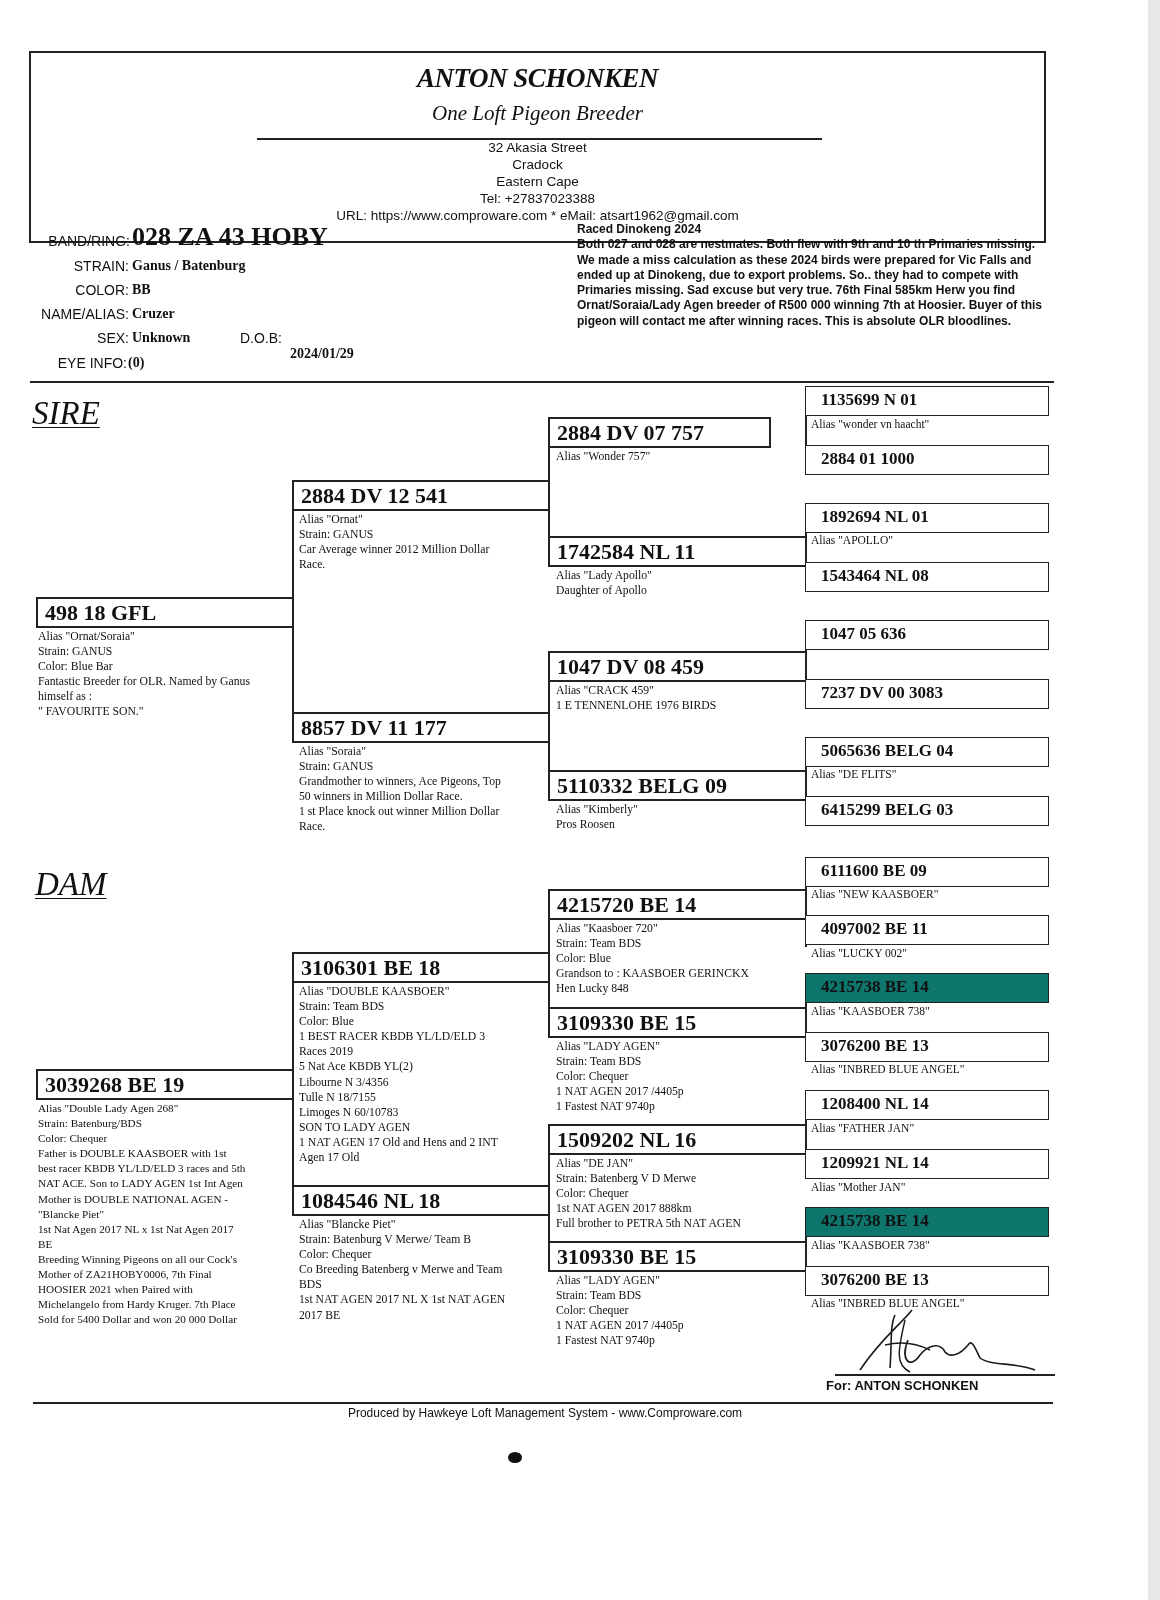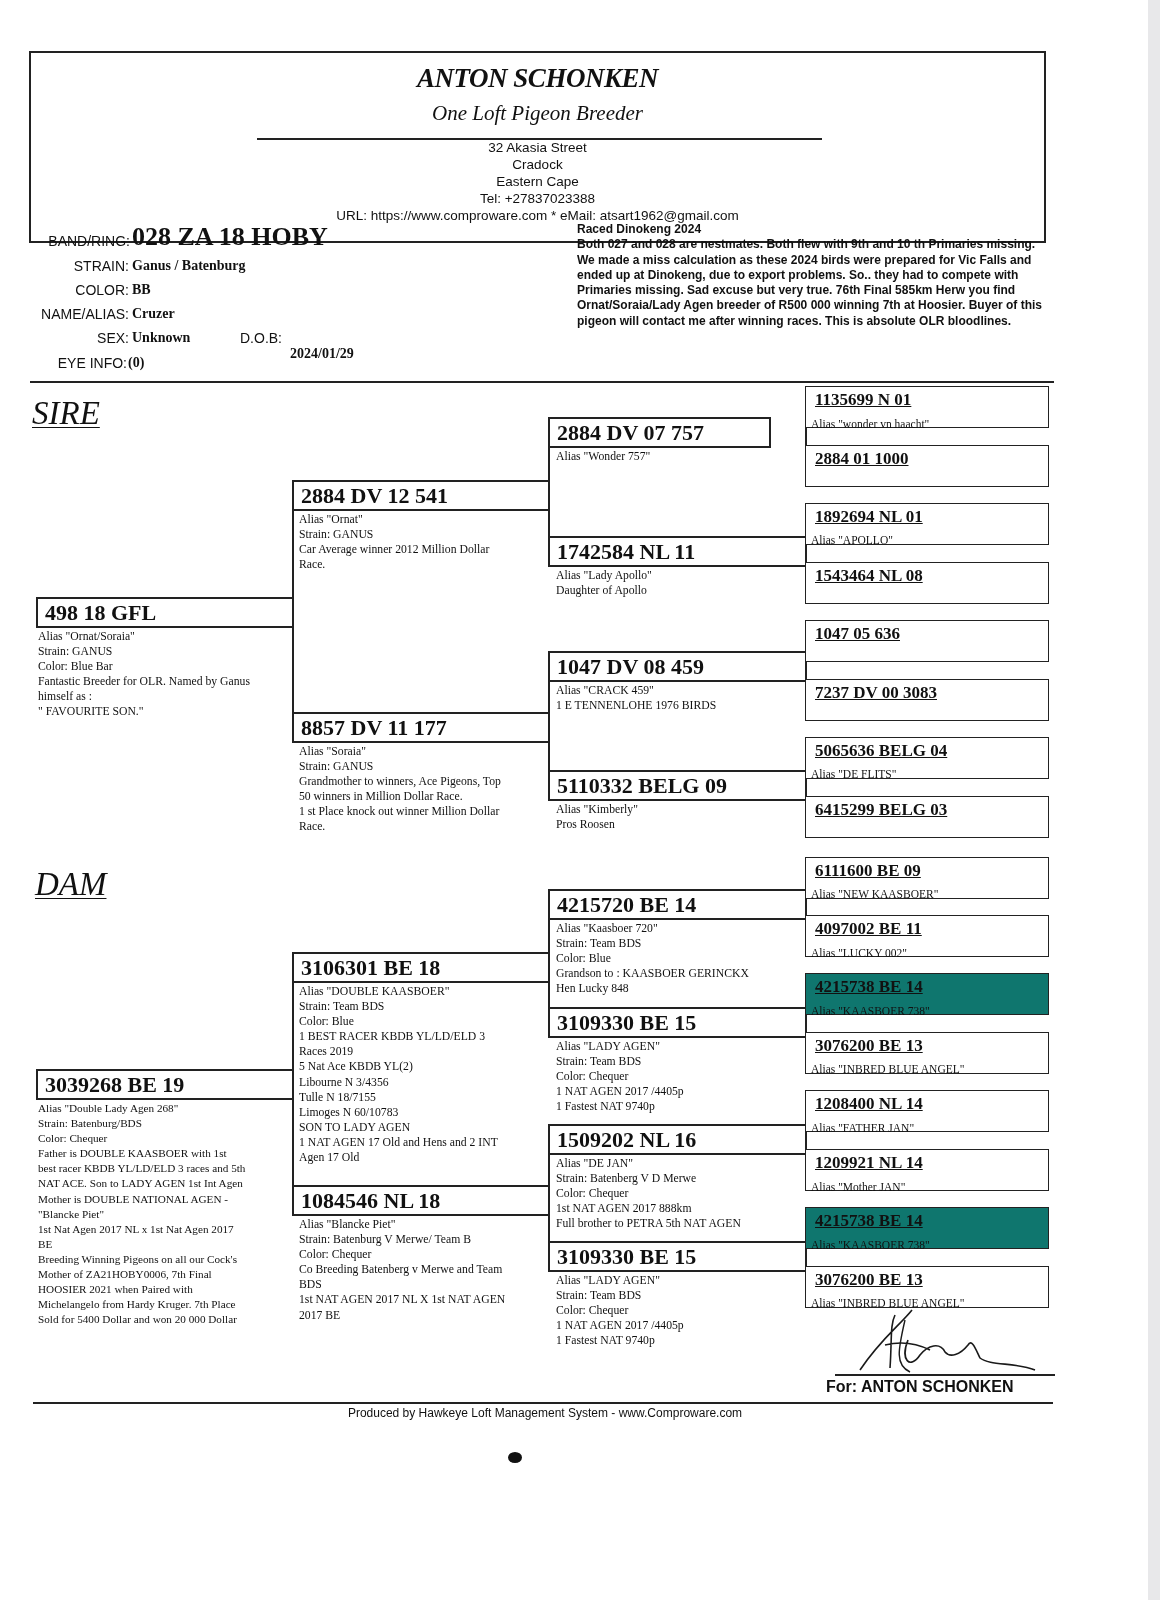--- a/index.html
+++ b/index.html
@@ -26,50 +26,50 @@
 
   .hr { position: absolute; height: 2px; background: #222; }
 
   .section-title { position: absolute; font-family: "Liberation Serif", serif; font-style: italic; font-size: 33px; text-decoration: underline; text-decoration-thickness: 1px; text-underline-offset: 3px; }
 
   
   .pbox { position: absolute; border: 2px solid #222; box-sizing: border-box; background: #fff; font-family: "Liberation Serif", serif; font-weight: bold; white-space: nowrap; overflow: hidden; }
   .pbox.g1 { height: 31px; font-size: 22px; line-height: 27px; padding-left: 7px; }
   .pbox.g2 { height: 31px; font-size: 22px; line-height: 27px; padding-left: 7px; }
   .pbox.g3 { height: 31px; font-size: 22px; line-height: 27px; padding-left: 7px; }
-  .pbox.g4 { height: 42px; font-size: 17px; line-height: 26px; padding-left: 9px; border-width: 1.5px; text-decoration: underline; }
+  .pbox.g4 { height: 30px; font-size: 17px; line-height: 26px; padding-left: 15px; border-width: 1.5px; }
   .pbox.shaded { background: #0f766e; }
   .pdesc { position: absolute; font-family: "Liberation Serif", serif; font-size: 11.7px; line-height: 15.1px; white-space: pre-line; }
   .pdesc.g4 { font-size: 11.5px; }
 
   .vline { position: absolute; width: 2px; background: #222; }
 
   .footer-text { position: absolute; left: 0; width: 1090px; top: 1406px; text-align: center; font-family: "Liberation Sans", sans-serif; font-size: 12px; }
-  .sign-name { position: absolute; left: 826px; top: 1378px; font-family: "Liberation Sans", sans-serif; font-weight: bold; font-size: 16px; }
+  .sign-name { position: absolute; left: 826px; top: 1378px; font-family: "Liberation Sans", sans-serif; font-weight: bold; font-size: 13px; }
   .dot { position: absolute; width: 14px; height: 11px; border-radius: 50%; background: #111; }
 </style>
 </head>
 <body>
 
 <div class="right-shade"></div>
 
 <div class="header-box">
   <div class="h-title">ANTON SCHONKEN</div>
   <div class="h-sub">One Loft Pigeon Breeder</div>
   <div class="h-rule"></div>
   <div class="h-line" style="top:86px">32 Akasia Street</div>
   <div class="h-line" style="top:103px">Cradock</div>
   <div class="h-line" style="top:120px">Eastern Cape</div>
   <div class="h-line" style="top:137px">Tel: +27837023388</div>
   <div class="h-line" style="top:154px">URL: https://www.comproware.com * eMail: atsart1962@gmail.com</div>
 </div>
 
 <div>
   <div class="info-label" style="left:30px;width:100px;top:233px">BAND/RING:</div>
-  <div class="band-value" style="left:132px;top:222px">028 ZA 18 HOBY</div>
+  <div class="band-value" style="left:132px;top:222px">028 ZA 43 HOBY</div>
   <div class="info-label" style="left:30px;width:99px;top:258px">STRAIN:</div>
   <div class="info-value" style="left:132px;top:258px">Ganus / Batenburg</div>
   <div class="info-label" style="left:30px;width:99px;top:282px">COLOR:</div>
   <div class="info-value" style="left:132px;top:282px">BB</div>
   <div class="info-label" style="left:30px;width:99px;top:306px">NAME/ALIAS:</div>
   <div class="info-value" style="left:132px;top:306px">Cruzer</div>
   <div class="info-label" style="left:30px;width:99px;top:330px">SEX:</div>
   <div class="info-value" style="left:132px;top:330px">Unknown</div>
   <div class="info-label" style="left:240px;top:330px">D.O.B:</div>
   <div class="info-value" style="left:290px;top:346px">2024/01/29</div>

